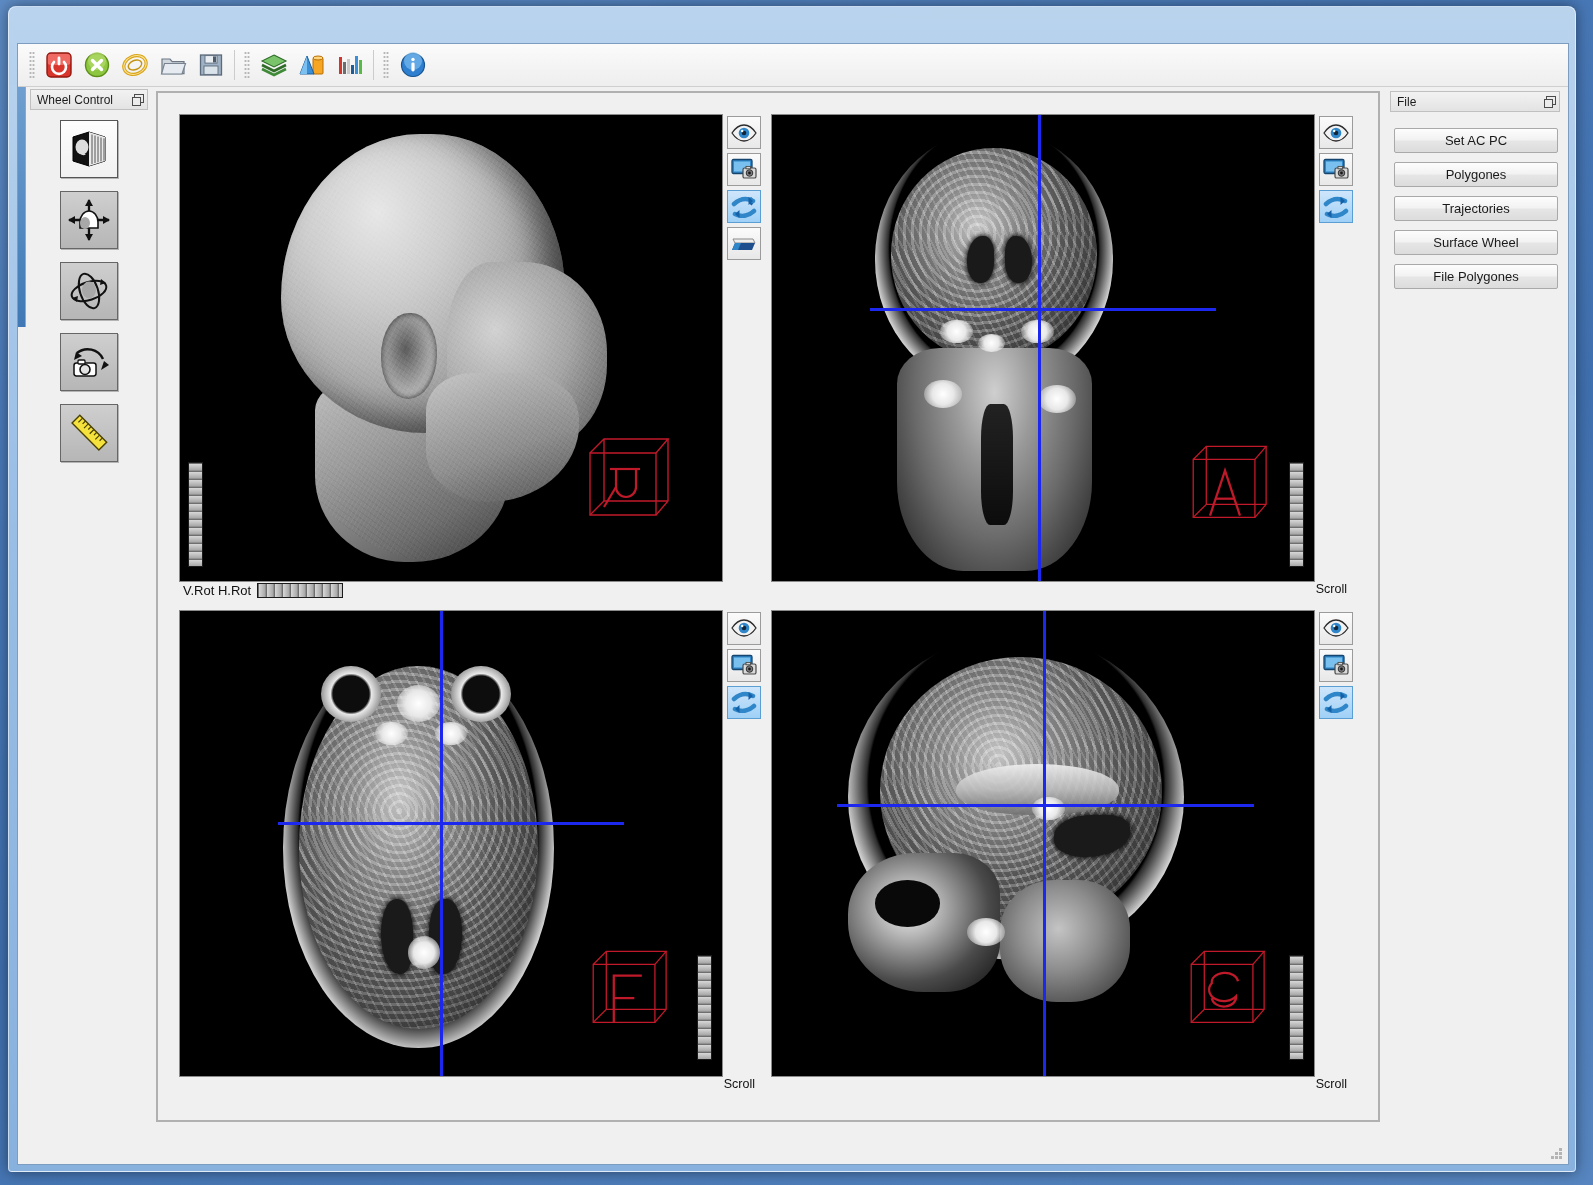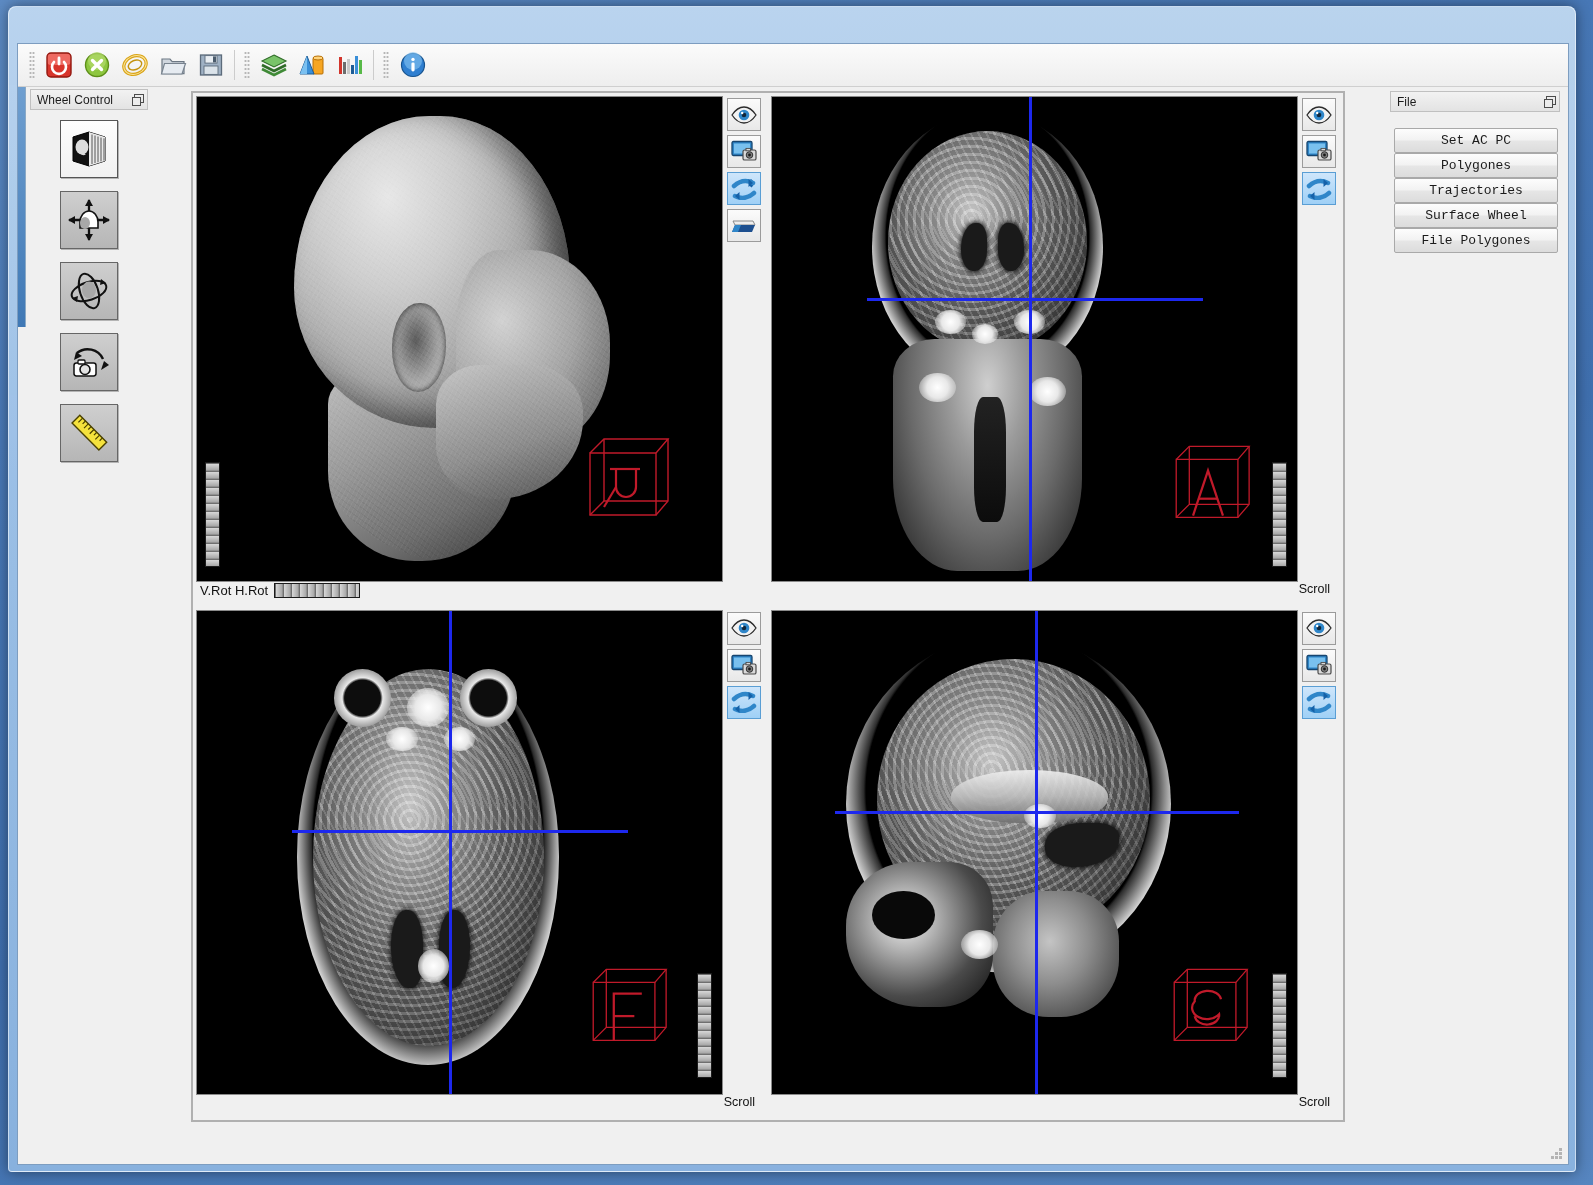--- a/index.html
+++ b/index.html
@@ -110,21 +110,21 @@
     background-size: 3px 4px;
   }
   .tb-sep { width:1px; height:30px; background:#cccccc; margin:0 4px; }
   .tb-btn {
     width: 34px; height: 34px; margin: 0 2px;
     display:flex; align-items:center; justify-content:center;
     border-radius:3px;
   }
 
   
-  #body-split { display:flex; height: calc(100% - 77px); gap: 35px; }
+  #body-split { display:flex; height: calc(100% - 77px); }
 
   
   #leftdock {
     width: 122px; flex: 0 0 auto;
     display:flex; flex-direction:column;
     background:#f0f0f0;
     padding-left: 10px;
     position: relative;
   }
   .dock-bar {
@@ -164,21 +164,21 @@
   }
   #viewer {
     width:100%; height:100%;
     background:#f0f0f0;
     border: 2px solid #b0b0b0;
     box-sizing:border-box;
     display:grid;
     grid-template-columns: 1fr 1fr;
     grid-template-rows: 1fr 1fr;
     gap: 6px;
-    padding: 3px;
+    padding: 21px;
   }
   .pane {
     position: relative;
     background:#f0f0f0;
     display:flex; flex-direction:column;
   }
   .pane-canvas-row { flex:1 1 auto; display:flex; min-height:0; }
   .pane-canvas {
     flex:1 1 auto;
     background:#000;
@@ -239,22 +239,22 @@
 
   
   #rightdock {
     width: 182px; flex:0 0 auto;
     background:#f0f0f0;
     padding: 2px 6px 0 2px;
     box-sizing:border-box;
   }
   .tool-btn {
     display:block; width:100%;
-    height: 25px; 
-    font-family:Liberation Mono, monospace;
+    height: 25px; margin-bottom: 9px;
+    font-family:Liberation Sans, sans-serif;
     font-size: 13px; color:#1a1a1a;
     background: linear-gradient(180deg,#fdfdfd 0%,#f2f2f2 48%,#e6e6e6 52%,#dcdcdc 100%);
     border:1px solid #a9a9a9;
     border-radius:2px;
     box-sizing:border-box;
   }
   #tools-list { padding: 10px 4px 0 6px; }
 
   
   #grip {

